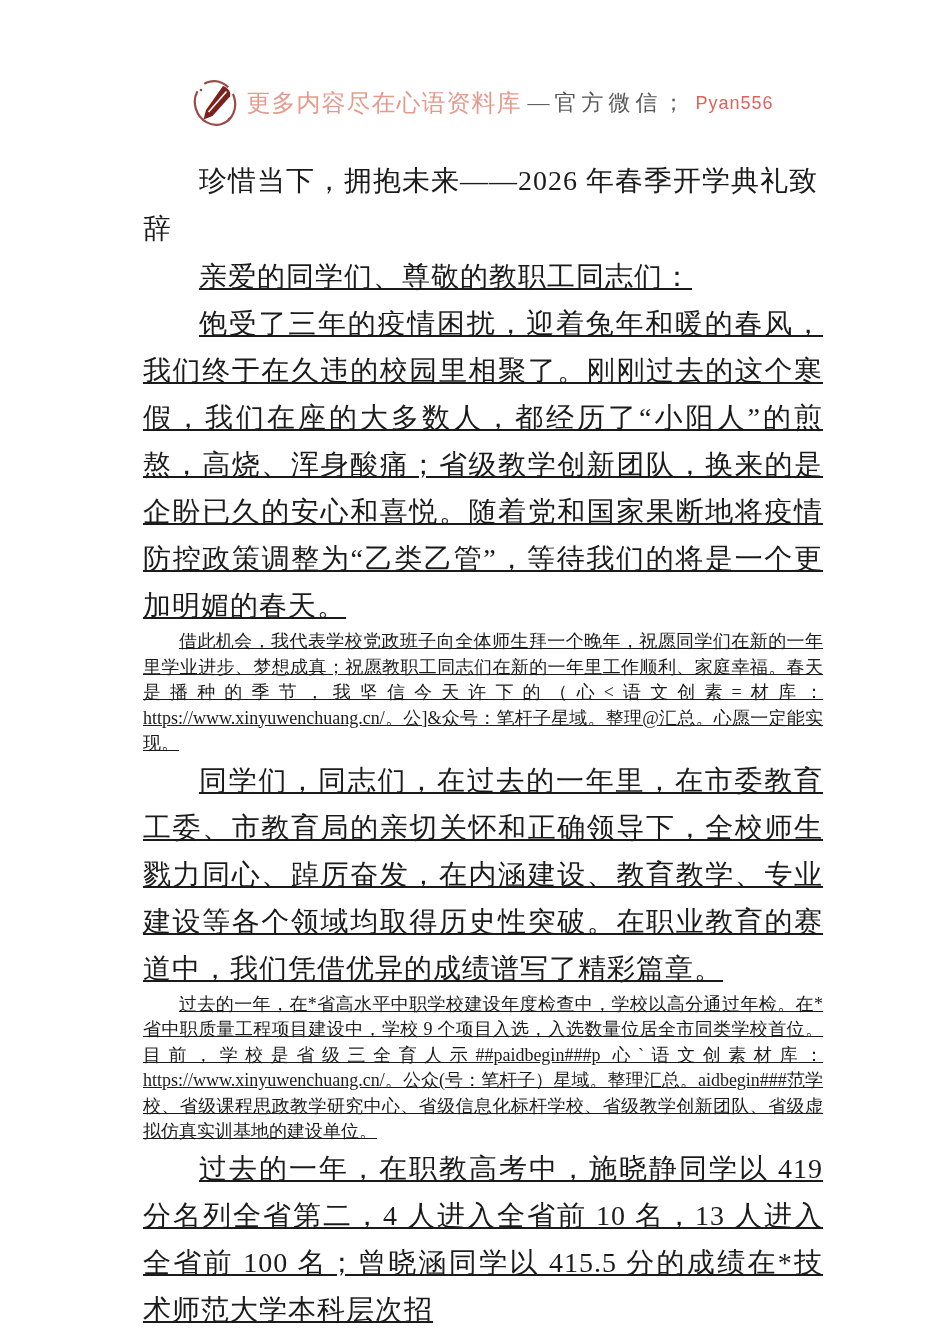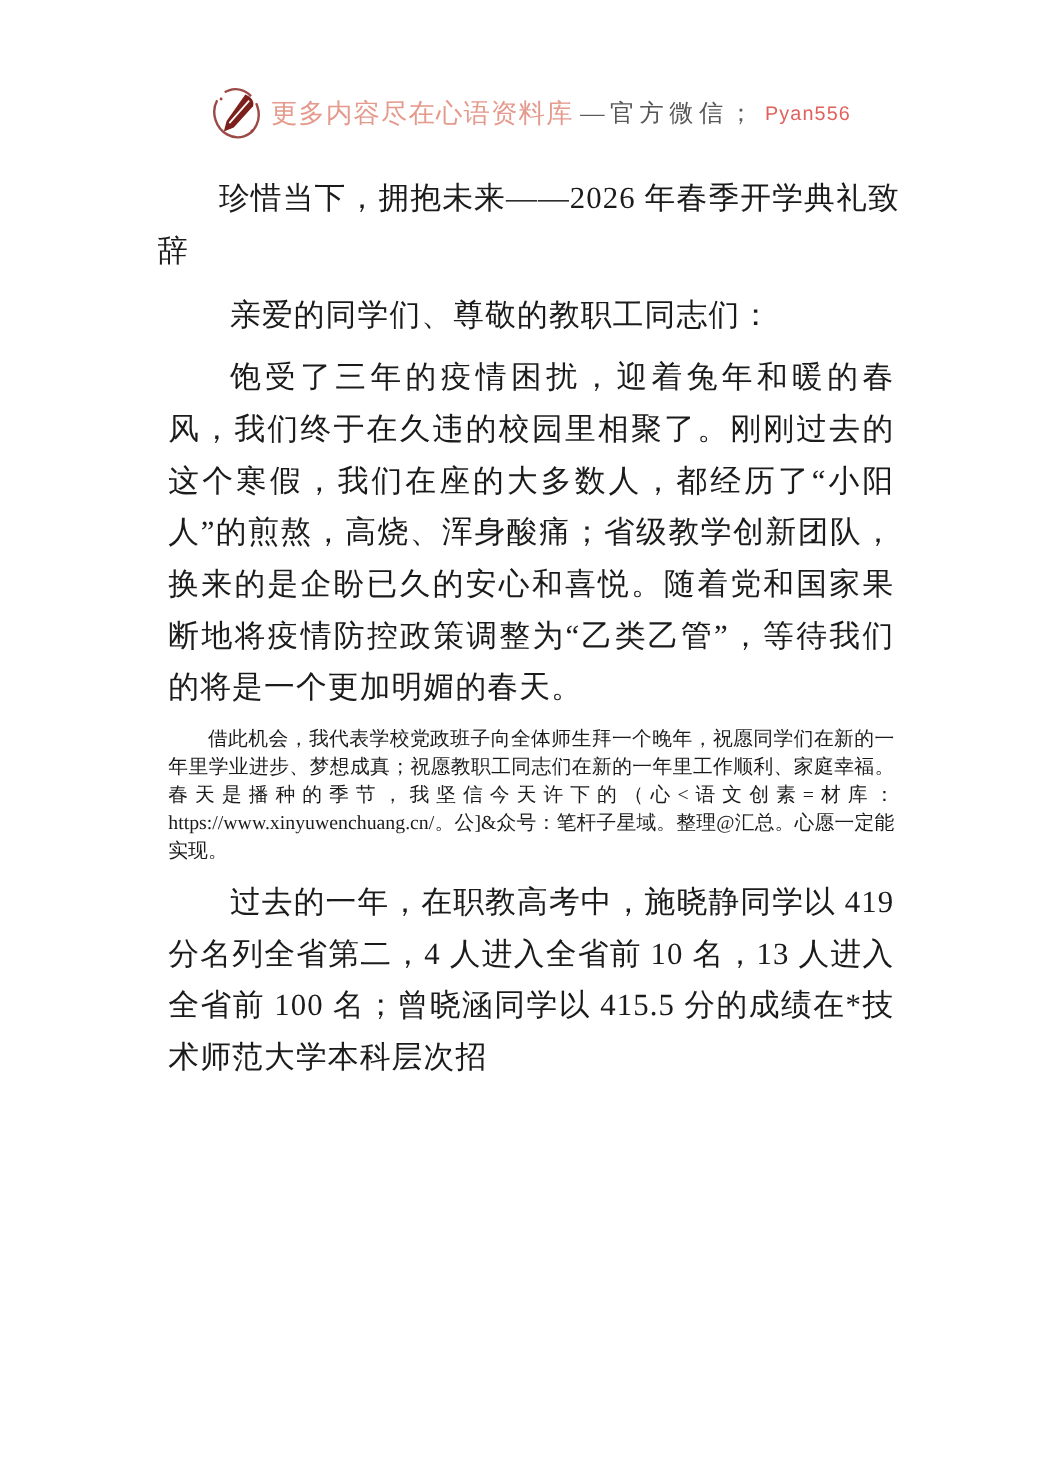--- a/index.html
+++ b/index.html
@@ -53,23 +53,24 @@
   }
   .doc-title {
     font-size: 28px;
     font-weight: normal;
     margin: 26px 0 0 0;
     line-height: 48px;
     text-indent: 2em;
     letter-spacing: 1px;
   }
   p {
-    margin: 10px;
+    margin: 0;
     text-align: justify;
     text-indent: 2em;
+    text-decoration: underline;
   }
   .para-large {
     font-size: 28px;
     line-height: 47px;
     letter-spacing: 1px;
   }
   .para-small {
     font-size: 18px;
     line-height: 25.5px;
     letter-spacing: 0;
@@ -97,18 +98,20 @@
 
   <div class="doc">
     <h1 class="doc-title">珍惜当下，拥抱未来——2026 年春季开学典礼致辞</h1>
 
     <p class="para-large">亲爱的同学们、尊敬的教职工同志们：</p>
 
     <p class="para-large">饱受了三年的疫情困扰，迎着兔年和暖的春风，我们终于在久违的校园里相聚了。刚刚过去的这个寒假，我们在座的大多数人，都经历了“小阳人”的煎熬，高烧、浑身酸痛；省级教学创新团队，换来的是企盼已久的安心和喜悦。随着党和国家果断地将疫情防控政策调整为“乙类乙管”，等待我们的将是一个更加明媚的春天。</p>
 
     <p class="para-small">借此机会，我代表学校党政班子向全体师生拜一个晚年，祝愿同学们在新的一年里学业进步、梦想成真；祝愿教职工同志们在新的一年里工作顺利、家庭幸福。春天是播种的季节，我坚信今天许下的（心&lt;语文创素=材库：https://www.xinyuwenchuang.cn/。公]&amp;众号：笔杆子星域。整理@汇总。心愿一定能实现。</p>
 
+    <p class="para-large">同学们，同志们，在过去的一年里，在市委教育工委、市教育局的亲切关怀和正确领导下，全校师生戮力同心、踔厉奋发，在内涵建设、教育教学、专业建设等各个领域均取得历史性突破。在职业教育的赛道中，我们凭借优异的成绩谱写了精彩篇章。</p>
 
+    <p class="para-small">过去的一年，在*省高水平中职学校建设年度检查中，学校以高分通过年检。在*省中职质量工程项目建设中，学校 9 个项目入选，入选数量位居全市同类学校首位。目前，学校是省级三全育人示##paidbegin###p 心`语文创素材库：https://www.xinyuwenchuang.cn/。公众(号：笔杆子）星域。整理汇总。aidbegin###范学校、省级课程思政教学研究中心、省级信息化标杆学校、省级教学创新团队、省级虚拟仿真实训基地的建设单位。</p>
 
     <p class="para-large">过去的一年，在职教高考中，施晓静同学以 419 分名列全省第二，4 人进入全省前 10 名，13 人进入全省前 100 名；曾晓涵同学以 415.5 分的成绩在*技术师范大学本科层次招</p>
   </div>
 
 </div>
 
 </body></html>

